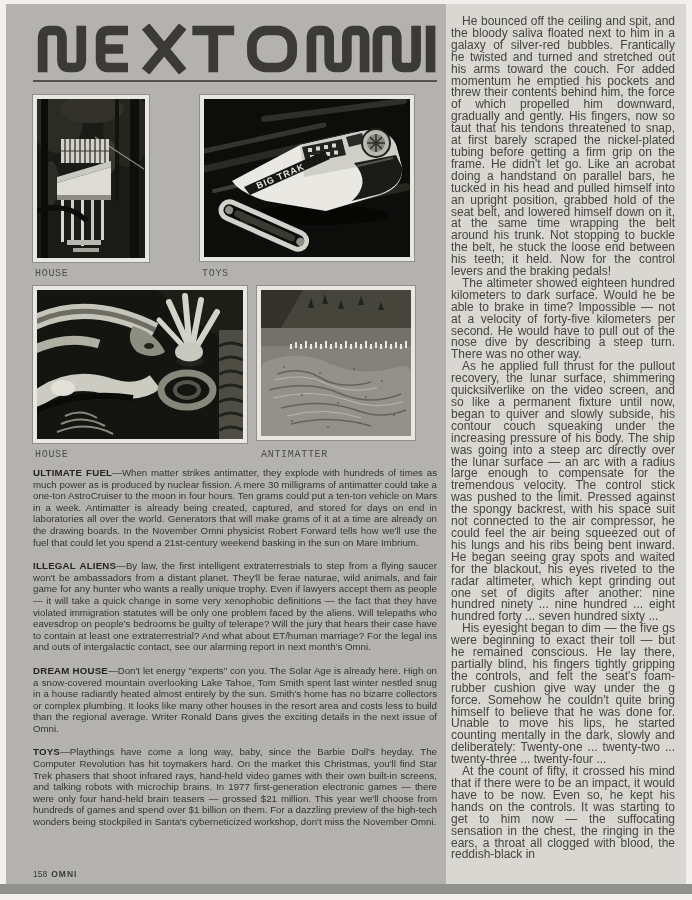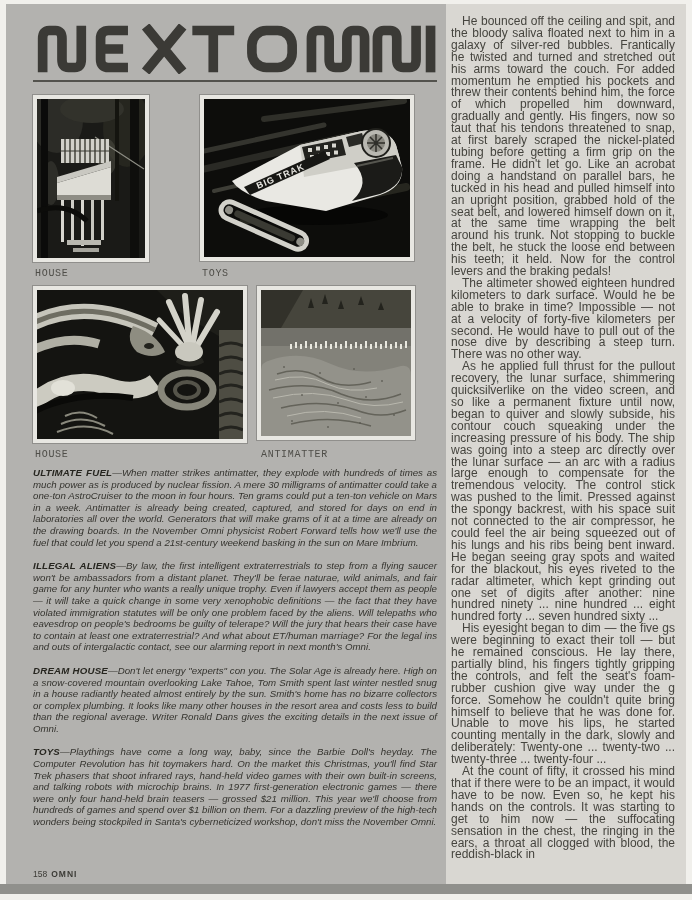--- a/index.html
+++ b/index.html
@@ -25,21 +25,21 @@
   .ph-anti{left:257px;top:286px;width:150px;height:146px;}
 
   .cap{position:absolute;font-size:10px;letter-spacing:.7px;color:#4f4e49;font-family:Liberation Mono, monospace;}
   .cap-house{left:35px;top:268px;}
   .cap-toys{left:202px;top:268px;}
   .cap-aliens{left:35px;top:449px;}
   .cap-anti{left:261px;top:449px;}
 
   .left-text{position:absolute;left:33px;top:467px;width:404px;
     font-size:9.7px;line-height:11.6px;color:#34332e;text-align:justify;}
-  .left-text p{margin:0 0 12px 0;font-style:italic;}
+  .left-text p{margin:0 0 12px 0;}
   .left-text b{color:#26251f;letter-spacing:.2px;}
 
   .page-footer{position:absolute;left:33px;top:869px;font-size:8.5px;color:#3c3b36;}
   .page-footer .num{margin-right:4px;}
   .page-footer .mag{font-weight:bold;letter-spacing:1px;}
 
   .right-text{position:absolute;left:451px;top:16px;width:224px;
     font-size:12px;line-height:11.9px;color:#45443e;text-align:justify;}
   .right-text p{margin:0;text-indent:11px;}
 </style>

